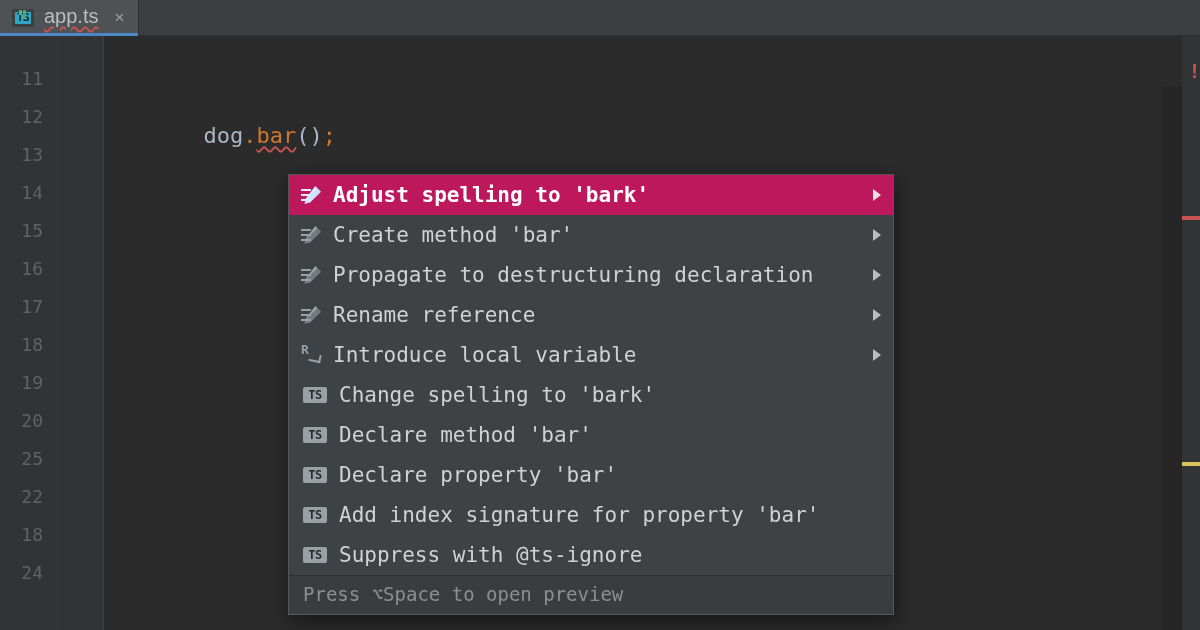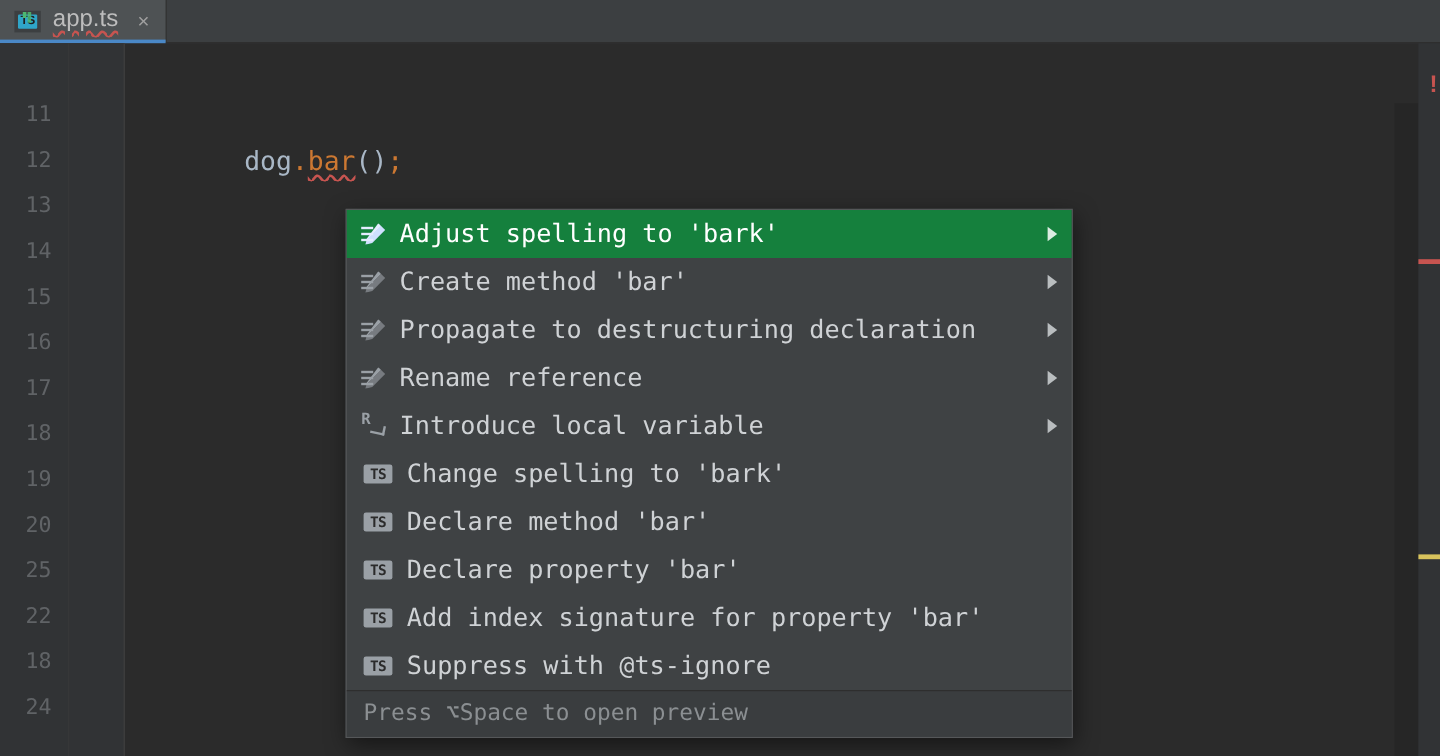--- a/index.html
+++ b/index.html
@@ -56,21 +56,21 @@
 
   
   .editor {
     display: flex; height: calc(630px - 36px);
     position: relative;
   }
   .gutter {
     width: 58px; background: #313335; color: #606366;
     font-family: "Menlo", "Consolas", monospace;
     font-size: 18px; text-align: right;
-    padding-top: 41px;
+    padding-top: 24px;
     border-right: 1px solid #3a3a3a;
   }
   .gutter .ln { height: 38px; line-height: 38px; padding-right: 14px; }
   .gutter-strip {
     width: 46px; background: #313335;
     border-right: 1px solid #404040;
   }
   .code {
     flex: 1; position: relative;
     font-family: "Menlo", "Consolas", monospace;
@@ -117,21 +117,21 @@
     border: 1px solid #555759;
     box-shadow: 2px 6px 18px rgba(0,0,0,.5);
     z-index: 10;
   }
   .popup-item {
     display: flex; align-items: center;
     height: 40px; padding: 0 12px 0 14px;
     color: #cfd2d5; font-size: 21px;
     gap: 12px; cursor: pointer;
   }
-  .popup-item.selected { background: #15803d; color: #ffffff; }
+  .popup-item.selected { background: #be185d; color: #ffffff; font-weight: bold; }
   .popup-item .arrow {
     margin-left: auto; width: 0; height: 0;
     border-top: 6px solid transparent;
     border-bottom: 6px solid transparent;
     border-left: 8px solid currentColor;
     opacity: .85;
   }
   .popup-footer {
     padding: 7px 14px 9px; color: #8b8f92; font-size: 19px;
     border-top: 1px solid #2e2e2e; background: #3a3d3f;

